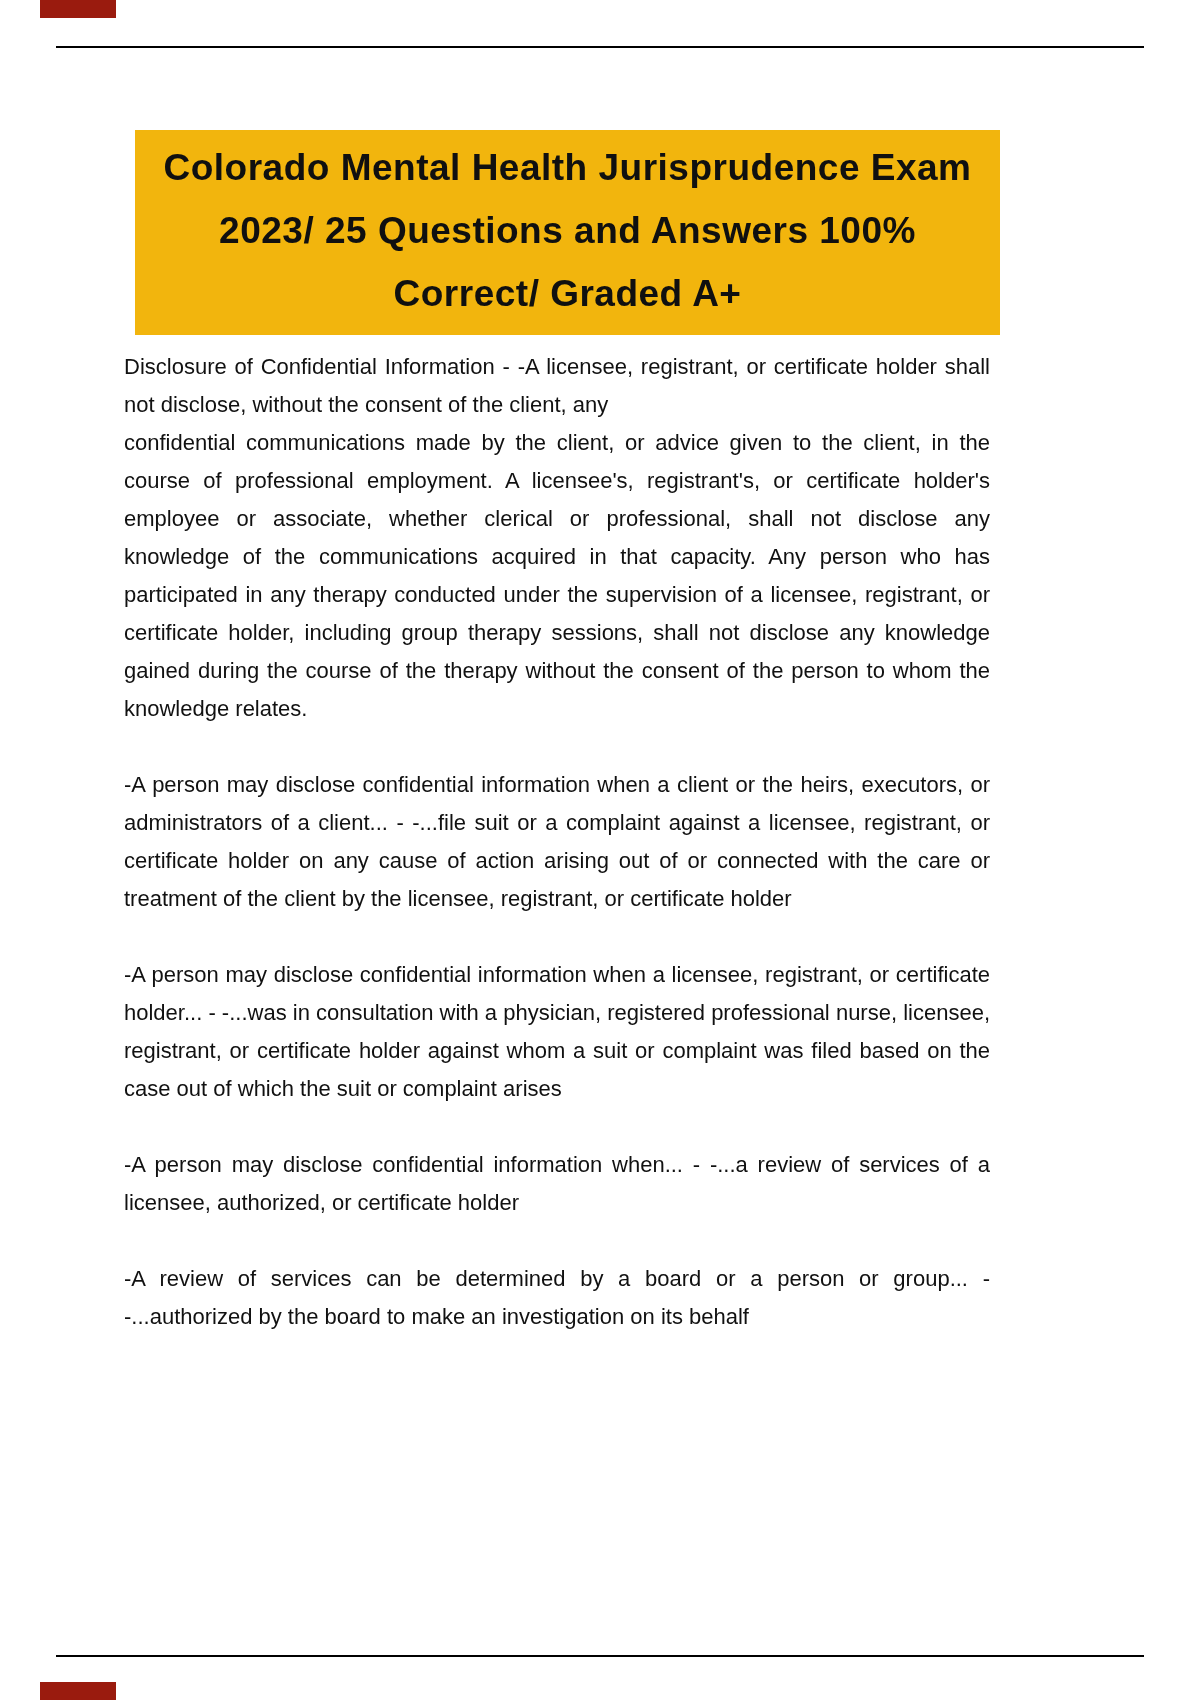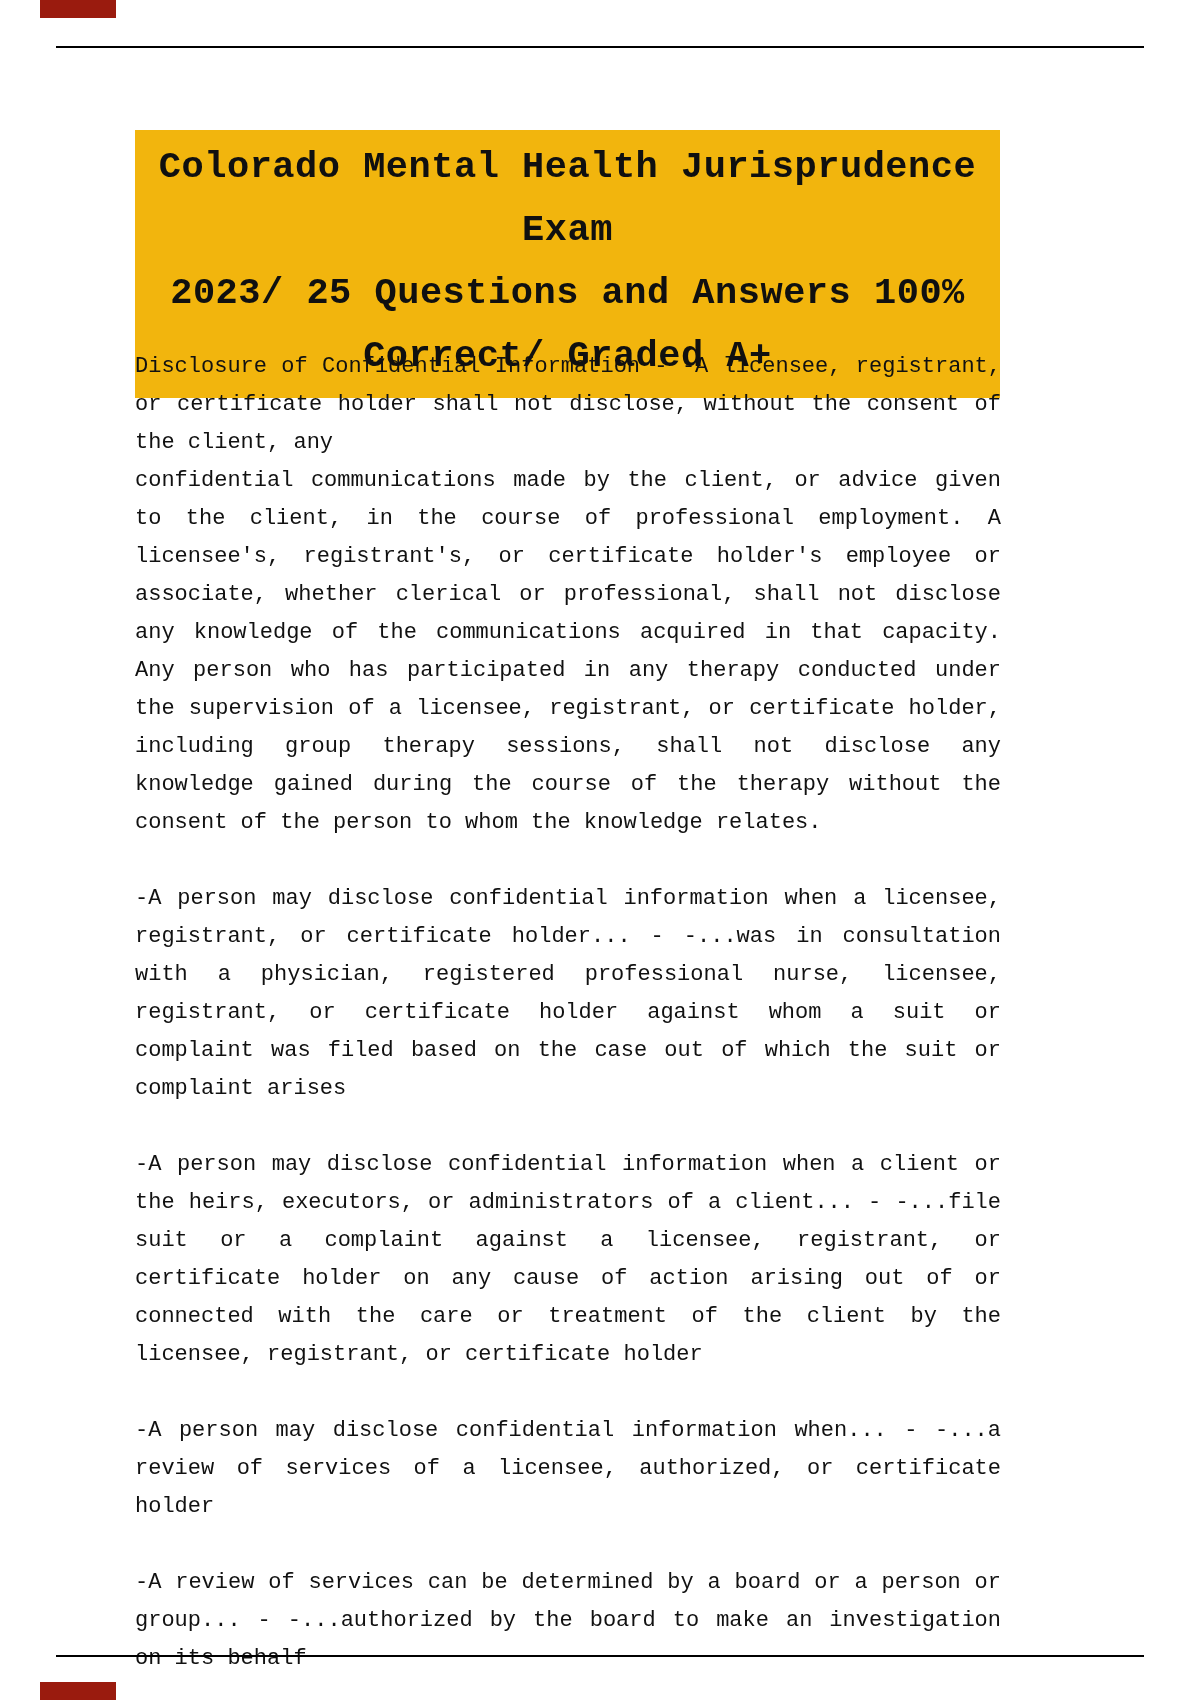--- a/index.html
+++ b/index.html
@@ -5,21 +5,21 @@
   html, body {
     margin: 0;
     padding: 0;
     background: #ffffff;
   }
   .page {
     position: relative;
     width: 1200px;
     height: 1700px;
     background: #ffffff;
-    font-family: Liberation Mono, monospace;
+    font-family: Liberation Sans, sans-serif;
     color: #111111;
     overflow: hidden;
   }
   .accent-bar {
     position: absolute;
     left: 40px;
     width: 76px;
     height: 18px;
     background: var(--accent, #9a1b0e);
   }
@@ -45,21 +45,21 @@
   }
   .title-line {
     font-size: 37px;
     font-weight: bold;
     line-height: 63px;
     color: #101010;
     letter-spacing: 0.5px;
   }
   .body-text {
     position: absolute;
-    left: 135px;
+    left: 124px;
     width: 866px;
     top: 348px;
   }
   .body-text p {
     margin: 0;
     font-size: 22px;
     line-height: 38px;
     text-align: justify;
     text-justify: inter-word;
   }
@@ -80,22 +80,22 @@
 
   <div class="title-block">
     <div class="title-line">Colorado Mental Health Jurisprudence Exam</div>
     <div class="title-line">2023/ 25 Questions and Answers 100%</div>
     <div class="title-line">Correct/ Graded A+</div>
   </div>
 
   <div class="body-text">
     <p class="first">Disclosure of Confidential Information -  -A licensee, registrant, or certificate holder shall not disclose, without the consent of the client, any</p>
     <p class="cont">confidential communications made by the client, or advice given to the client, in the course of professional employment. A licensee's, registrant's, or certificate holder's employee or associate, whether clerical or professional, shall not disclose any knowledge of the communications acquired in that capacity. Any person who has participated in any therapy conducted under the supervision of a licensee, registrant, or certificate holder, including group therapy sessions, shall not disclose any knowledge gained during the course of the therapy without the consent of the person to whom the knowledge relates.</p>
+    <p class="block">-A person may disclose confidential information when a client or the heirs, executors, or administrators of a client... -  -...file suit or a complaint against a licensee, registrant, or certificate holder on any cause of action arising out of or connected with the care or treatment of the client by the licensee, registrant, or certificate holder</p>
     <p class="block">-A person may disclose confidential information when a licensee, registrant, or certificate holder... -  -...was in consultation with a physician, registered professional nurse, licensee, registrant, or certificate holder against whom a suit or complaint was filed based on the case out of which the suit or complaint arises</p>
-    <p class="block">-A person may disclose confidential information when a client or the heirs, executors, or administrators of a client... -  -...file suit or a complaint against a licensee, registrant, or certificate holder on any cause of action arising out of or connected with the care or treatment of the client by the licensee, registrant, or certificate holder</p>
     <p class="block">-A person may disclose confidential information when... -  -...a review of services of a licensee, authorized, or certificate holder</p>
     <p class="block">-A review of services can be determined by a board or a person or group... - -...authorized by the board to make an investigation on its behalf</p>
   </div>
 
   <div class="rule rule-bottom"></div>
   <div class="accent-bar accent-bottom"></div>
 
 </div>
 
 </body></html>

